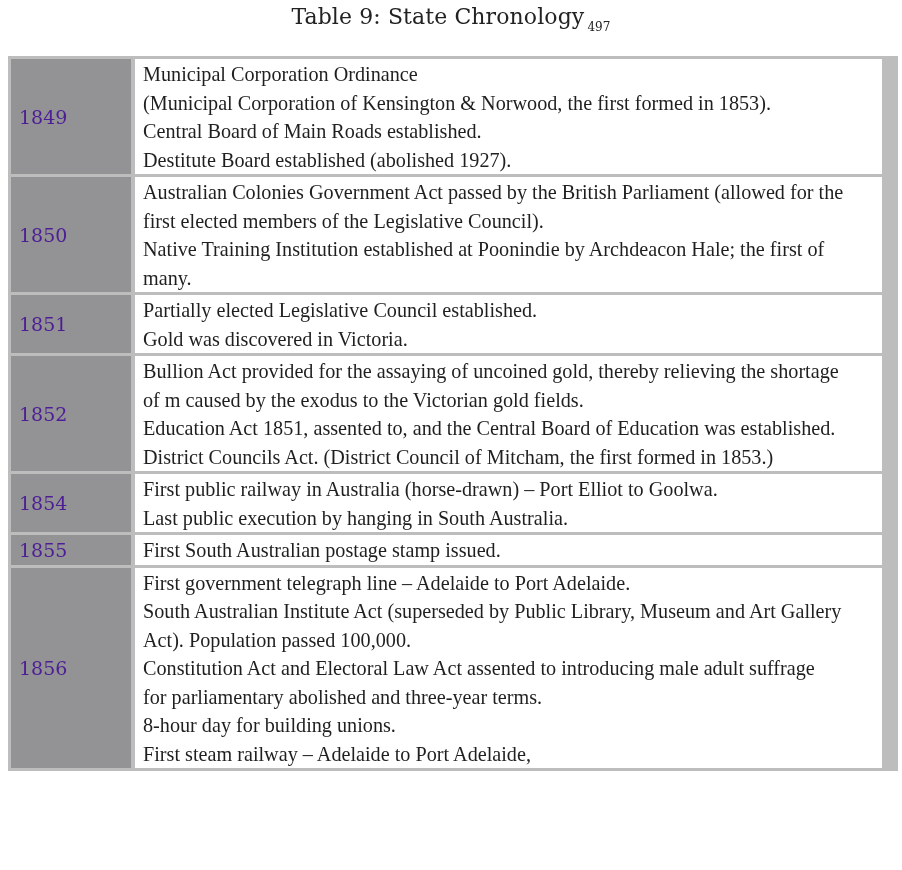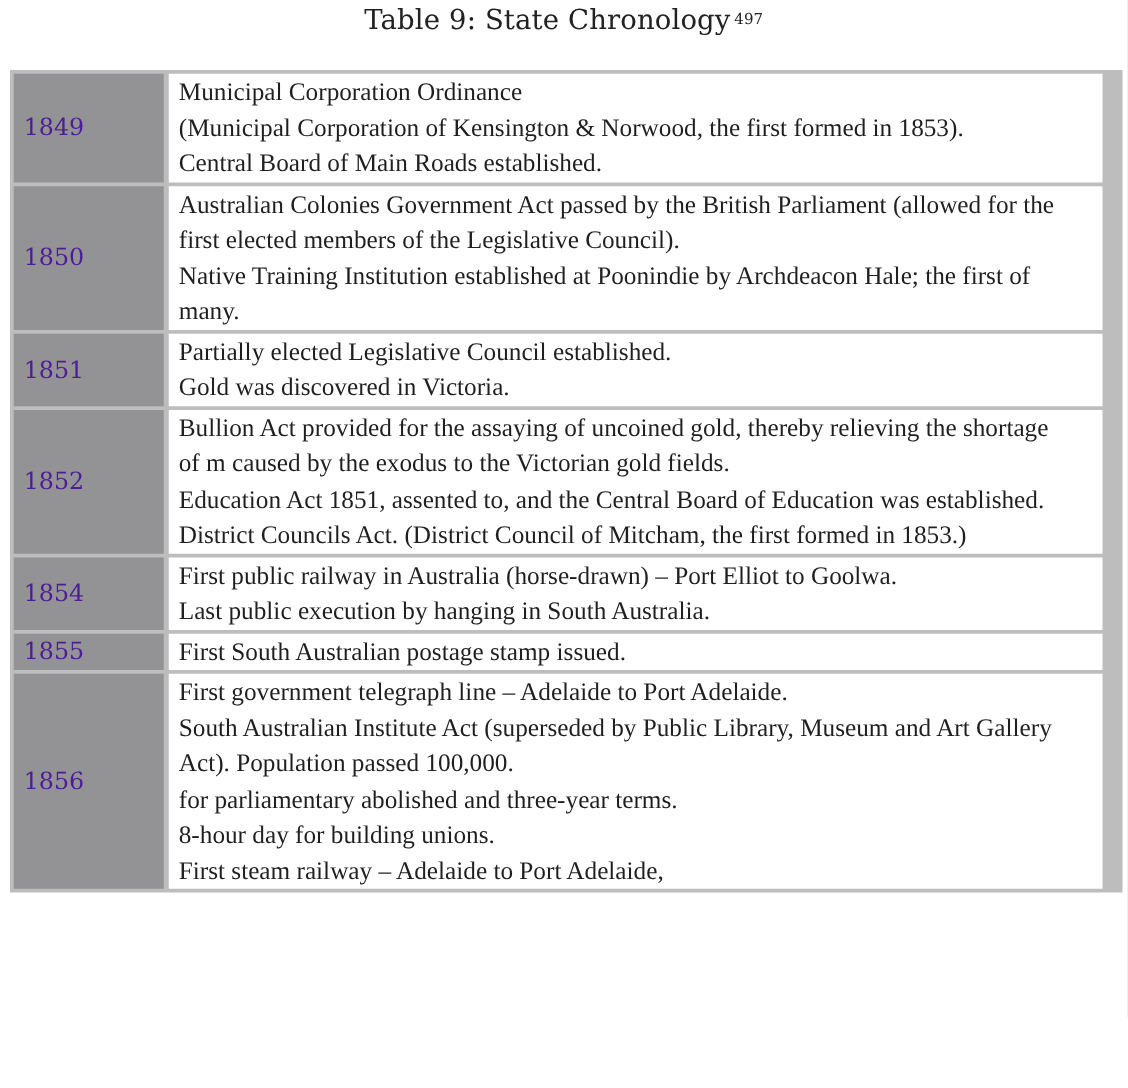--- a/index.html
+++ b/index.html
@@ -8,21 +8,21 @@
       font-family: "DejaVu Serif", "Liberation Serif", serif;
       color: #1f1f1f;
     }
     .title {
       position: absolute; left: 0; top: 4px; width: 902px;
       text-align: center;
       font-family: "DejaVu Serif", serif;
       font-size: 22px; color: #222;
       letter-spacing: 0.1px;
     }
-    .title sup { font-size: 12px; vertical-align: top; position: relative; top: 4px; margin-left: 3px; }
+    .title sup { font-size: 12px; vertical-align: top; position: relative; top: 16px; margin-left: 3px; }
     .table {
       position: absolute; left: 8px; top: 56px; width: 890px;
       background: #bdbdbd;
       padding: 3px 0 0 3px;
       box-sizing: border-box;
     }
     .row {
       display: flex; margin-bottom: 3px;
     }
     .year {
@@ -50,20 +50,21 @@
 
 <div class="title"><span>Table 9: State Chronology</span><sup>497</sup></div>
 
 <div class="table" id="tbl">
     <div class="row">
       <div class="year">1849</div>
       <div class="cell">
         <span class="line">Municipal Corporation Ordinance</span>
         <span class="line">(Municipal Corporation of Kensington &amp; Norwood, the first formed in 1853).</span>
         <span class="line">Central Board of Main Roads established.</span>
+        <span class="line">Destitute Board established (abolished 1927).</span>
       </div>
     </div>
     <div class="row">
       <div class="year">1850</div>
       <div class="cell">
         <span class="line">Australian Colonies Government Act passed by the British Parliament (allowed for the</span>
         <span class="line">first elected members of the Legislative Council).</span>
         <span class="line">Native Training Institution established at Poonindie by Archdeacon Hale; the first of</span>
         <span class="line">many.</span>
       </div>
@@ -96,18 +97,19 @@
       <div class="cell">
         <span class="line">First South Australian postage stamp issued.</span>
       </div>
     </div>
     <div class="row">
       <div class="year">1856</div>
       <div class="cell">
         <span class="line">First government telegraph line – Adelaide to Port Adelaide.</span>
         <span class="line">South Australian Institute Act (superseded by Public Library, Museum and Art Gallery</span>
         <span class="line">Act). Population passed 100,000.</span>
+        <span class="line">Constitution Act and Electoral Law Act assented to introducing male adult suffrage</span>
         <span class="line">for parliamentary abolished and three-year terms.</span>
         <span class="line">8-hour day for building unions.</span>
         <span class="line">First steam railway – Adelaide to Port Adelaide,</span>
       </div>
     </div>
   </div>
 
 </body></html>

